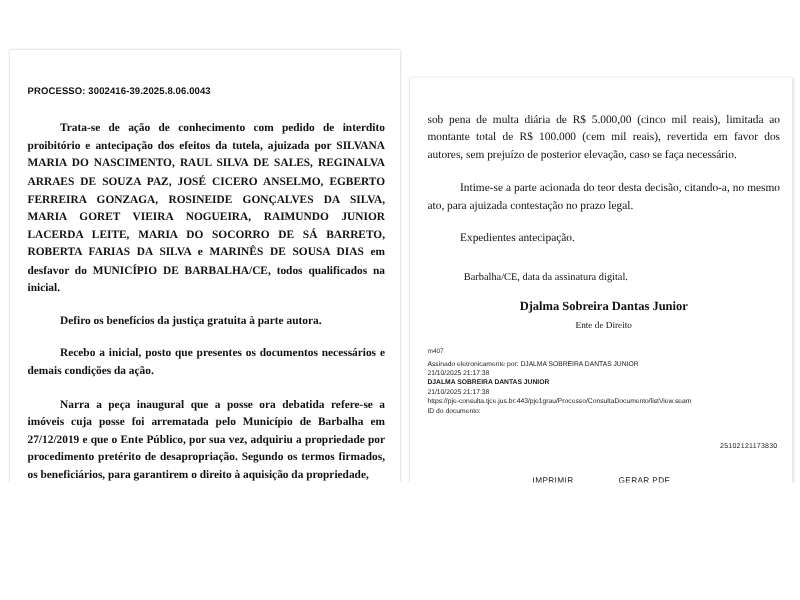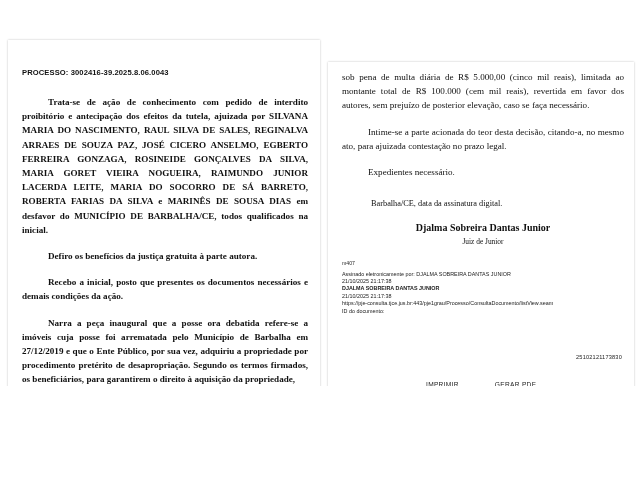--- a/index.html
+++ b/index.html
@@ -73,21 +73,21 @@
     top: 62px;
     width: 306px;
     height: 338px;
     background: #ffffff;
     box-shadow: 0 0 2px rgba(0,0,0,0.25);
     overflow: hidden;
   }
   .right-inner {
     position: absolute;
     left: 14px;
-    top: 8px;
+    top: 26px;
     width: 282px;
   }
   .rpara {
     font-family: "Liberation Serif", serif;
     font-size: 9.1px;
     line-height: 14.2px;
     color: #101010;
     text-align: justify;
     text-indent: 26px;
     margin: 0 0 12px 0;
@@ -175,25 +175,25 @@
       <p class="para">Defiro os benefícios da justiça gratuita à parte autora.</p>
       <p class="para">Recebo a inicial, posto que presentes os documentos necessários e demais condições da ação.</p>
       <p class="para">Narra a peça inaugural que a posse ora debatida refere-se a imóveis cuja posse foi arrematada pelo Município de Barbalha em 27/12/2019 e que o Ente Público, por sua vez, adquiriu a propriedade por procedimento pretérito de desapropriação. Segundo os termos firmados, os beneficiários, para garantirem o direito à aquisição da propriedade,</p>
     </div>
   </div>
 
   <div class="page-right">
     <div class="right-inner">
       <p class="rpara first">sob pena de multa diária de R$ 5.000,00 (cinco mil reais), limitada ao montante total de R$ 100.000 (cem mil reais), revertida em favor dos autores, sem prejuízo de posterior elevação, caso se faça necessário.</p>
       <p class="rpara">Intime-se a parte acionada do teor desta decisão, citando-a, no mesmo ato, para ajuizada contestação no prazo legal.</p>
-      <p class="rpara">Expedientes necessário.</p>
+      <p class="rpara">Expedientes antecipação.</p>
 
       <div class="city-line">Barbalha/CE, data da assinatura digital.</div>
       <div class="judge-name">Djalma Sobreira Dantas Junior</div>
-      <div class="judge-role">Juiz de Junior</div>
+      <div class="judge-role">Ente de Direito</div>
 
       <div class="sig-block">
         <div class="sig-code">m407</div>
         <div>Assinado eletronicamente por: DJALMA SOBREIRA DANTAS JUNIOR</div>
         <div>21/10/2025 21:17:38</div>
         <div class="sig-strong">DJALMA SOBREIRA DANTAS JUNIOR</div>
         <div>21/10/2025 21:17:38</div>
         <div class="sig-link">https://pje-consulta.tjce.jus.br:443/pje1grau/Processo/ConsultaDocumento/listView.seam</div>
         <div>ID do documento:</div>
       </div>

